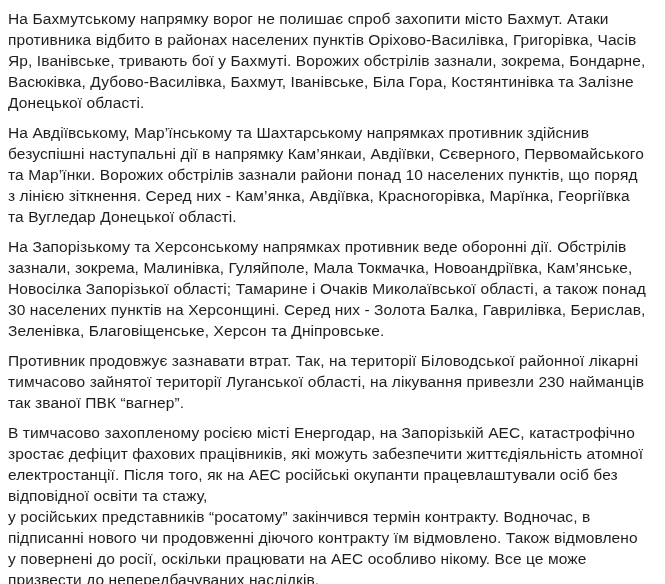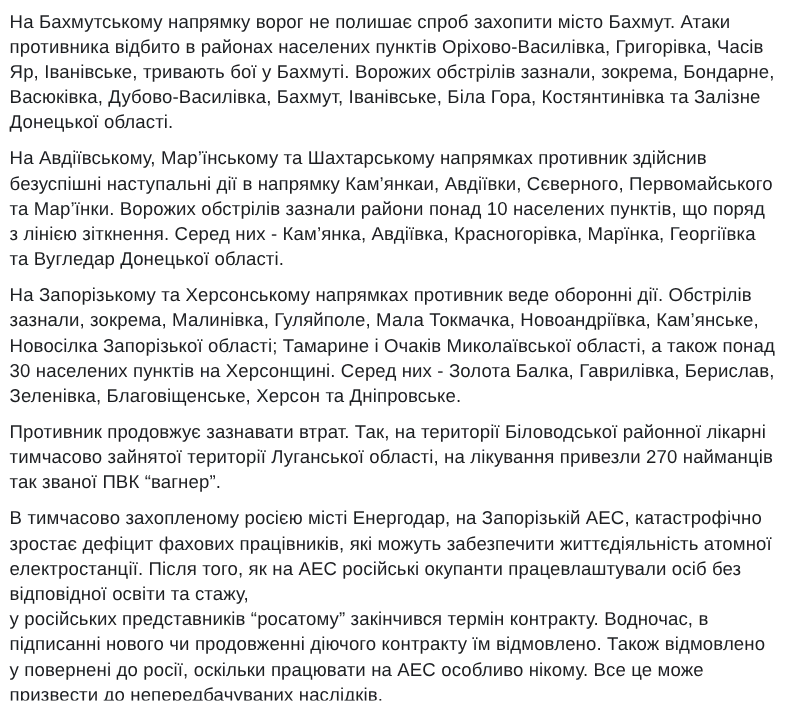--- a/index.html
+++ b/index.html
@@ -33,16 +33,16 @@
     margin-bottom: 0;
   }
 </style>
 </head>
 <body style="background: rgb(255, 255, 255); color: rgb(28, 30, 33);">
 
 <div class="post">
   <p class="para">На Бахмутському напрямку ворог не полишає спроб захопити місто Бахмут. Атаки противника відбито в районах населених пунктів Оріхово-Василівка, Григорівка, Часів Яр, Іванівське, тривають бої у Бахмуті. Ворожих обстрілів зазнали, зокрема, Бондарне, Васюківка, Дубово-Василівка, Бахмут, Іванівське, Біла Гора, Костянтинівка та Залізне Донецької області.</p>
     <p class="para">На Авдіївському, Мар’їнському та Шахтарському напрямках противник здійснив безуспішні наступальні дії в напрямку Кам’янкаи, Авдіївки, Сєверного, Первомайського та Мар’їнки. Ворожих обстрілів зазнали райони понад 10 населених пунктів, що поряд з лінією зіткнення. Серед них - Кам’янка, Авдіївка, Красногорівка, Марїнка, Георгіївка та Вугледар Донецької області.</p>
     <p class="para">На Запорізькому та Херсонському напрямках противник веде оборонні дії. Обстрілів зазнали, зокрема, Малинівка, Гуляйполе, Мала Токмачка, Новоандріївка, Кам’янське, Новосілка Запорізької області; Тамарине і Очаків Миколаївської області, а також понад 30 населених пунктів на Херсонщині. Серед них - Золота Балка, Гаврилівка, Берислав, Зеленівка, Благовіщенське, Херсон та Дніпровське.</p>
-    <p class="para">Противник продовжує зазнавати втрат. Так, на території Біловодської районної лікарні тимчасово зайнятої території Луганської області, на лікування привезли 270 найманців так званої ПВК “вагнер”.</p>
+    <p class="para">Противник продовжує зазнавати втрат. Так, на території Біловодської районної лікарні тимчасово зайнятої території Луганської області, на лікування привезли 230 найманців так званої ПВК “вагнер”.</p>
     <p class="para">В тимчасово захопленому росією місті Енергодар, на Запорізькій АЕС, катастрофічно зростає дефіцит фахових працівників, які можуть забезпечити життєдіяльність атомної електростанції. Після того, як на АЕС російські окупанти працевлаштували осіб без відповідної освіти та стажу,
 у російських представників “росатому” закінчився термін контракту. Водночас, в підписанні нового чи продовженні діючого контракту їм відмовлено. Також відмовлено у повернені до росії, оскільки працювати на АЕС особливо нікому. Все це може призвести до непередбачуваних наслідків.</p>
 </div>
 
 </body></html>

